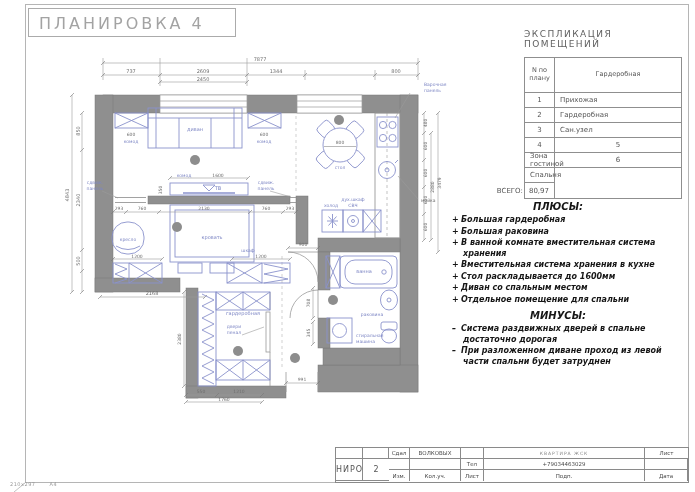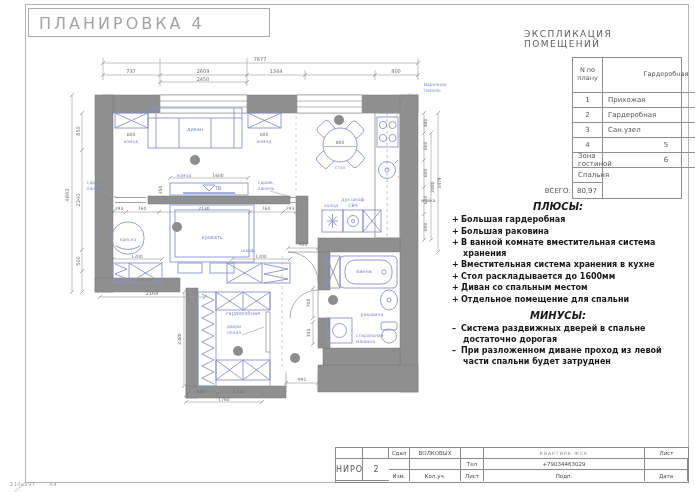--- a/index.html
+++ b/index.html
@@ -1,39 +1,39 @@
 <!DOCTYPE html>
 <html><head>
 <meta charset="utf-8">
 <style>
   html,body{margin:0;padding:0;}
   body{width:695px;height:492px;position:relative;background:#fff;overflow:hidden;
        font-family:"DejaVu Sans",sans-serif;}
   .frame{position:absolute;left:25px;top:4px;width:662px;height:477px;border:1px solid #b5b5b5;}
-  .main-title{position:absolute;left:28px;top:8px;width:242px;height:29px;border:1px solid #ababab;
+  .main-title{position:absolute;left:28px;top:8px;width:208px;height:29px;border:1px solid #ababab;
       color:#a3a3a3;font-size:16px;letter-spacing:3px;line-height:29px;padding-left:10px;box-sizing:border-box;}
   .format-note{position:absolute;left:10px;top:481px;font-size:5px;color:#9a9a9a;letter-spacing:.5px;}
   .format-note span{margin-right:14px;}
 
   
   .explic{position:absolute;left:524px;top:29px;width:158px;}
   .explic-title{font-size:9px;letter-spacing:1.5px;color:#5f5f5f;margin-bottom:8px;}
-  .etable{border:1px solid #8f8f8f;display:grid;grid-template-columns:30px 126px;font-size:7px;color:#555;margin-left:48px;}
+  .etable{border:1px solid #8f8f8f;display:grid;grid-template-columns:30px 126px;font-size:7px;color:#555;}
   .ecell{border-right:1px solid #8f8f8f;border-bottom:1px solid #8f8f8f;display:flex;align-items:center;}
   .ecell:nth-child(2n){border-right:none;}
   .ehead{height:34px;justify-content:center;text-align:center;font-size:6.5px;line-height:1.2;}
   .enum{height:14px;justify-content:center;}
   .ename{height:14px;padding-left:5px;}
   .etotal{height:15px;border-bottom:none;}
   .etotal2{height:15px;border-bottom:none;justify-content:flex-end;padding-right:5px;gap:6px;}
 
   
   .notes{position:absolute;left:452px;top:196px;width:212px;color:#161616;}
   .nhead{text-align:center;font-size:10px;font-weight:bold;font-style:italic;margin:5px 0 3px 0;}
-  .nitem{font-size:8px;font-weight:bold;line-height:1.32;padding-left:11px;text-indent:-11px;margin-bottom:1px;}
+  .nitem{font-size:8px;font-weight:bold;font-style:italic;line-height:1.32;padding-left:11px;text-indent:-11px;margin-bottom:1px;}
   .nitem .b{display:inline-block;width:9px;text-indent:0;}
 
   
   .tblock{position:absolute;left:335px;top:447px;width:354px;height:36px;border:1px solid #8a8a8a;
       box-sizing:border-box;display:grid;grid-template-columns:27px 26px 21px 51px 23px 1fr 43px;
       grid-template-rows:11px 11px 11px;font-size:5.5px;color:#4a4a4a;}
   .tc{border-right:1px solid #8a8a8a;border-bottom:1px solid #8a8a8a;display:flex;align-items:center;justify-content:center;overflow:hidden;}
   .tc.last{border-right:none;} .tc.bot{border-bottom:none;}
   .kv{font-size:4.5px;letter-spacing:1px;color:#8b8b8b;}
   .docname{font-size:8px;letter-spacing:1px;color:#555;}

